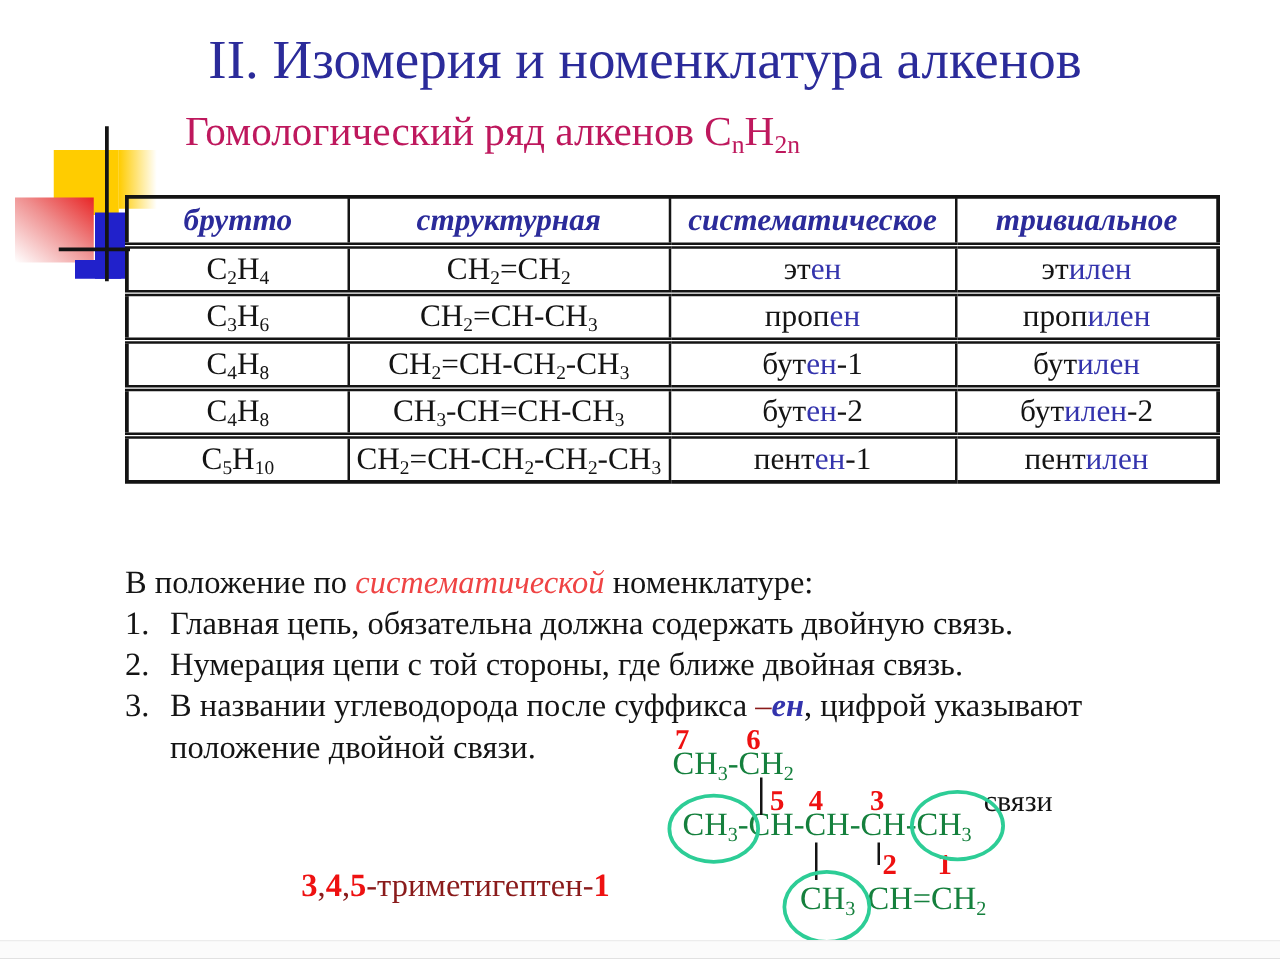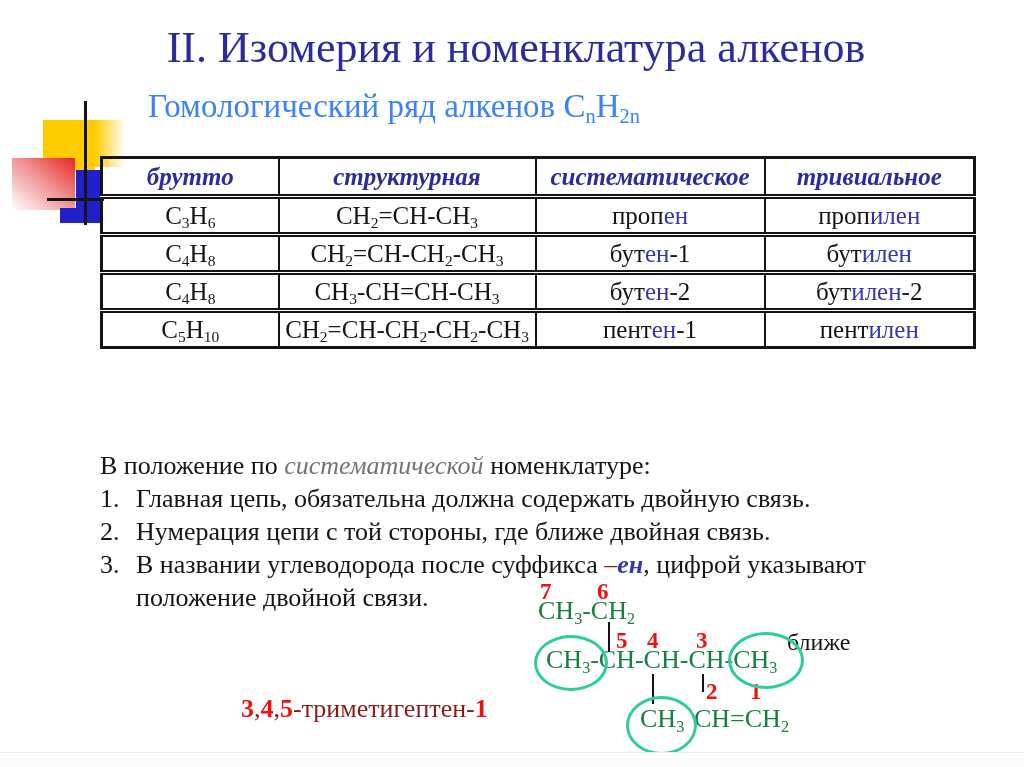--- a/index.html
+++ b/index.html
@@ -6,21 +6,21 @@
   .slide{
     position:relative;width:1024px;height:767px;background:#ffffff;
     font-family:"Liberation Serif","DejaVu Serif",serif;overflow:hidden;
   }
   
   .title{
     position:absolute;top:18px;left:0;width:100%;text-align:center;
     font-size:44px;font-weight:normal;color:#2b2b9a;margin:4px;white-space:nowrap;
   }
   .subtitle{
-    position:absolute;left:148px;top:88px;font-size:33px;color:#3b82f6;white-space:nowrap;
+    position:absolute;left:148px;top:88px;font-size:33px;color:#be185d;white-space:nowrap;
   }
   
   .deco{position:absolute;left:0;top:0;}
   .d-yellow{position:absolute;left:43px;top:120px;width:52px;height:52px;background:#ffcc00;}
   .d-yellow-fade{position:absolute;left:95px;top:120px;width:32px;height:47px;
     background:linear-gradient(90deg,#ffcc00 0%,rgba(255,210,40,0) 95%);}
   .d-red{position:absolute;left:12px;top:158px;width:63px;height:52px;
     background:linear-gradient(to bottom left,#e82525 0%,#ef8f8f 45%,#ffffff 100%);}
   .d-blue-main{position:absolute;left:76px;top:170px;width:24px;height:53px;background:#2121cb;}
   .d-blue-foot{position:absolute;left:60px;top:208px;width:37px;height:15px;background:#2121cb;}
@@ -44,21 +44,21 @@
   }
   table.homolog tbody tr:last-child td{border-bottom:3px solid #141414;}
   
   .rules{position:absolute;left:100px;top:449px;width:800px;font-size:26px;color:#141414;line-height:33px;}
   .rule-item{display:flex;}
   .rule-num{width:36px;flex:none;}
   .rule-text{flex:1;font-family:Liberation Serif, serif;}
   
   .sub{font-size:62%;position:relative;top:0.30em;letter-spacing:0;}
   .blu{color:#3434ad;}
-  .iblu{color:#737373;font-style:italic;}
+  .iblu{color:#ef4444;font-style:italic;}
   .bbi{color:#3434ad;font-style:italic;font-weight:bold;}
   .red{color:#ee1111;font-weight:bold;}
   .mar{color:#8a1b1b;}
   .nl{display:block;}
   
   .molecule{position:absolute;left:0;top:0;width:1024px;height:767px;}
   .mtext{position:absolute;font-size:26px;color:#15803d;white-space:nowrap;line-height:1.05;}
   .mlabel{position:absolute;font-size:24px;color:#141414;white-space:nowrap;}
   .mnum{position:absolute;font-size:23px;font-weight:bold;color:#ee1111;line-height:1;}
   .vline{position:absolute;width:2px;background:#141414;}
@@ -95,20 +95,26 @@
     </colgroup>
     <thead>
       <tr>
         <th>брутто</th>
         <th>структурная</th>
         <th>систематическое</th>
         <th>тривиальное</th>
       </tr>
     </thead>
     <tbody>
+        <tr>
+          <td><span>C</span><span class="sub">2</span><span>H</span><span class="sub">4</span></td>
+          <td><span>CH</span><span class="sub">2</span><span>=CH</span><span class="sub">2</span></td>
+          <td><span>эт</span><span class="blu">ен</span></td>
+          <td><span>эт</span><span class="blu">илен</span></td>
+        </tr>
         <tr>
           <td><span>C</span><span class="sub">3</span><span>H</span><span class="sub">6</span></td>
           <td><span>CH</span><span class="sub">2</span><span>=CH-CH</span><span class="sub">3</span></td>
           <td><span>проп</span><span class="blu">ен</span></td>
           <td><span>проп</span><span class="blu">илен</span></td>
         </tr>
         <tr>
           <td><span>C</span><span class="sub">4</span><span>H</span><span class="sub">8</span></td>
           <td><span>CH</span><span class="sub">2</span><span>=CH-CH</span><span class="sub">2</span><span>-CH</span><span class="sub">3</span></td>
           <td><span>бут</span><span class="blu">ен</span><span>-1</span></td>
@@ -152,21 +158,21 @@
     <span class="mnum" style="left:616px;top:629px;">5</span>
     <span class="mnum" style="left:647px;top:629px;">4</span>
     <span class="mnum" style="left:696px;top:629px;">3</span>
     <span class="mnum" style="left:706px;top:680px;">2</span>
     <span class="mnum" style="left:750px;top:680px;">1</span>
 
     <span class="mtext" style="left:538px;top:597px;"><span>CH</span><span class="sub">3</span><span>-CH</span><span class="sub">2</span></span>
     <span class="mtext" style="left:546px;top:646px;"><span>CH</span><span class="sub">3</span><span>-CH-CH-CH-CH</span><span class="sub">3</span></span>
     <span class="mtext" style="left:640px;top:705px;"><span>CH</span><span class="sub">3</span></span>
     <span class="mtext" style="left:694px;top:705px;"><span>CH=CH</span><span class="sub">2</span></span>
-    <span class="mlabel" style="left:787px;top:629px;">ближе</span>
+    <span class="mlabel" style="left:787px;top:629px;">связи</span>
 
     <div class="vline" style="left:608px;top:622px;height:30px;"></div>
     <div class="vline" style="left:652px;top:674px;height:30px;"></div>
     <div class="vline" style="left:702px;top:674px;height:18px;"></div>
 
     <div class="ring" style="left:534px;top:635px;width:68px;height:50px;"></div>
     <div class="ring" style="left:728px;top:632px;width:70px;height:51px;"></div>
     <div class="ring" style="left:626px;top:696px;width:65px;height:53px;"></div>
 
     <div class="compound-name"><span class="red">3</span><span class="mar">,</span><span class="red">4</span><span class="mar">,</span><span class="red">5</span><span class="mar">-триметигептен-</span><span class="red">1</span></div>

